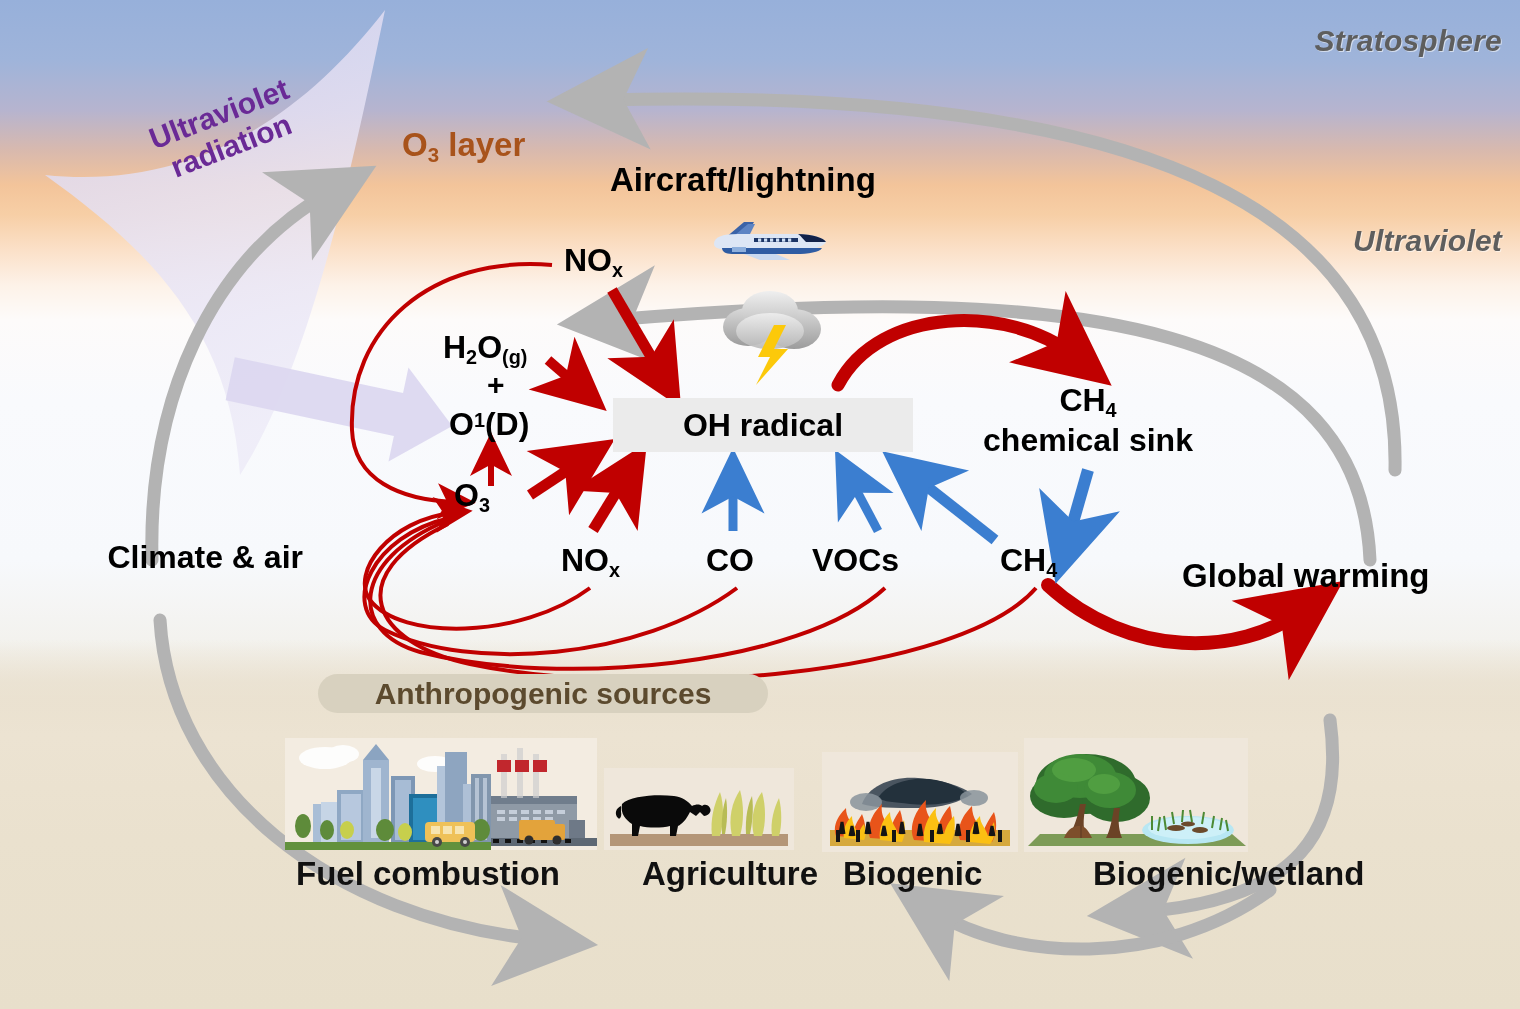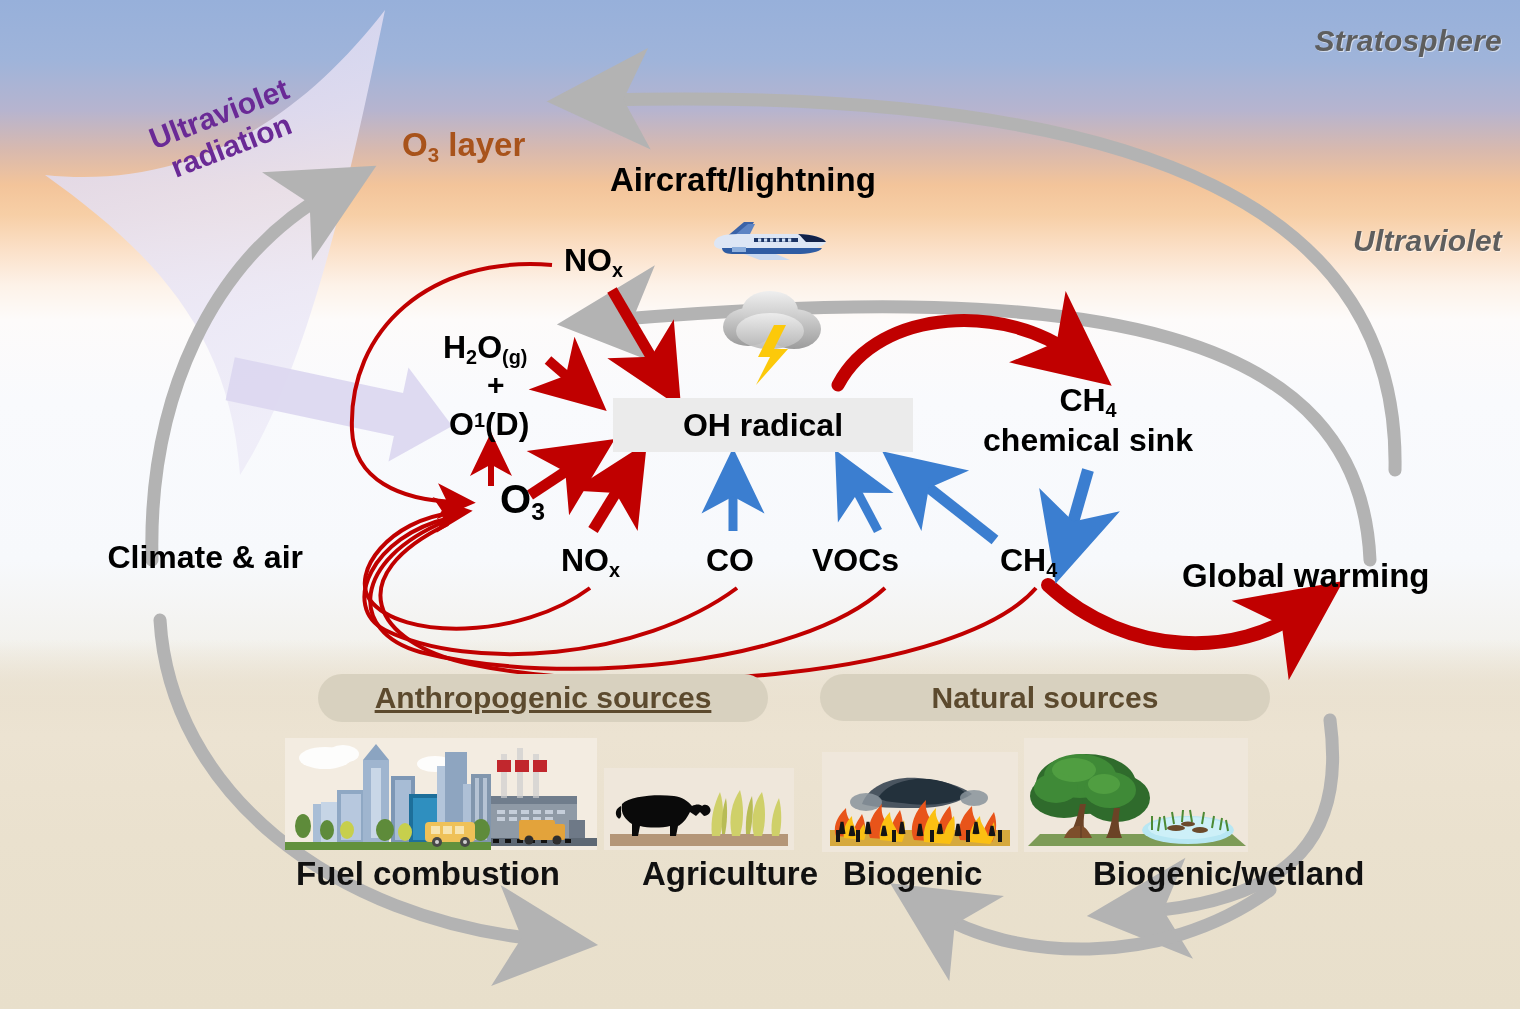--- a/index.html
+++ b/index.html
@@ -65,21 +65,21 @@
   #o3-layer-label{left:402px;top:126px;font-size:33px;color:#a8531b;}
 
   
   #aircraft-lightning-label{left:610px;top:161px;font-size:33px;}
 
   
   #nox-top-label{left:564px;top:242px;font-size:32px;}
   #h2o-label{left:443px;top:329px;font-size:32px;}
   #plus-label{left:487px;top:368px;font-size:30px;}
   #o1d-label{left:449px;top:406px;font-size:32px;}
-  #o3-label{left:500px;top:477px;font-size:40px;}
+  #o3-label{left:454px;top:477px;font-size:32px;}
   #nox-bottom-label{left:561px;top:542px;font-size:32px;}
   #co-label{left:706px;top:542px;font-size:32px;}
   #vocs-label{left:812px;top:542px;font-size:32px;}
   #ch4-bottom-label{left:1000px;top:542px;font-size:32px;}
   #ch4-sink-label{left:958px;top:382px;font-size:32px;text-align:center;width:260px;line-height:1.18;}
   #global-warming-label{left:1182px;top:557px;font-size:33px;}
   #climate-actions-label{left:53px;top:538px;font-size:32px;width:250px;text-align:right;line-height:1.2;}
 
   
   #oh-radical-box{
@@ -87,21 +87,21 @@
     background:#ebebeb;display:flex;align-items:center;justify-content:center;
   }
   #oh-radical-box span{font-size:32px;font-weight:bold;color:#000;}
 
   
   .pill{
     position:absolute;border-radius:999px;background:#d8d1bf;
     display:flex;align-items:center;justify-content:center;
     color:#5c4a2e;font-weight:bold;font-size:30px;
   }
-  #anthropogenic-pill{left:318px;top:674px;width:450px;height:48px;text-decoration:underline;}
+  #anthropogenic-pill{left:318px;top:674px;width:450px;height:39px;}
   #natural-pill{left:820px;top:674px;width:450px;height:47px;}
 
   
   .src-caption{position:absolute;font-weight:bold;font-size:33px;color:#111;white-space:nowrap;}
   #fuel-combustion-caption{left:296px;top:855px;}
   #agriculture-caption{left:596px;top:855px;margin-left:46px;}
   #wildfire-caption{left:843px;top:855px;}
   #biogenic-caption{left:1093px;top:855px;}
 
   
@@ -528,22 +528,19 @@
 
   <div class="lbl" id="global-warming-label">Global warming</div>
 
   <div class="lbl" id="climate-actions-label">
     <span>Climate &amp; air</span><br>
   </div>
 
   <div class="pill" id="anthropogenic-pill">
     <span>Anthropogenic sources</span>
   </div>
-  <div class="pill" id="natural-pill">
-    <span>Natural sources</span>
-  </div>
 
   <div class="src-caption" id="fuel-combustion-caption">Fuel combustion</div>
   <div class="src-caption" id="agriculture-caption">Agriculture</div>
   <div class="src-caption" id="wildfire-caption">Biogenic</div>
   <div class="src-caption" id="biogenic-caption">Biogenic/wetland</div>
 
 </div>
 
 </body></html>

